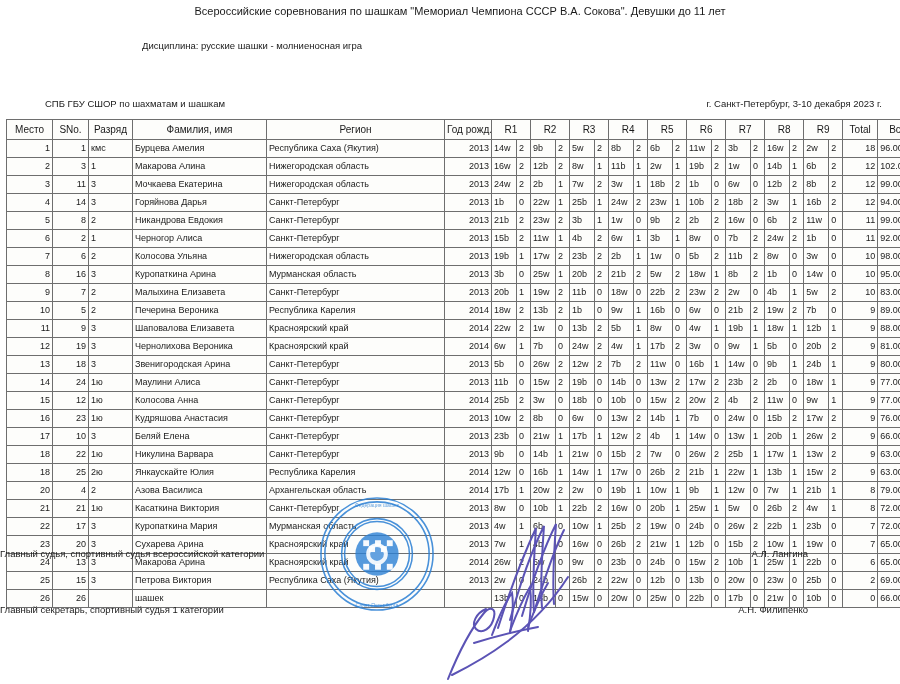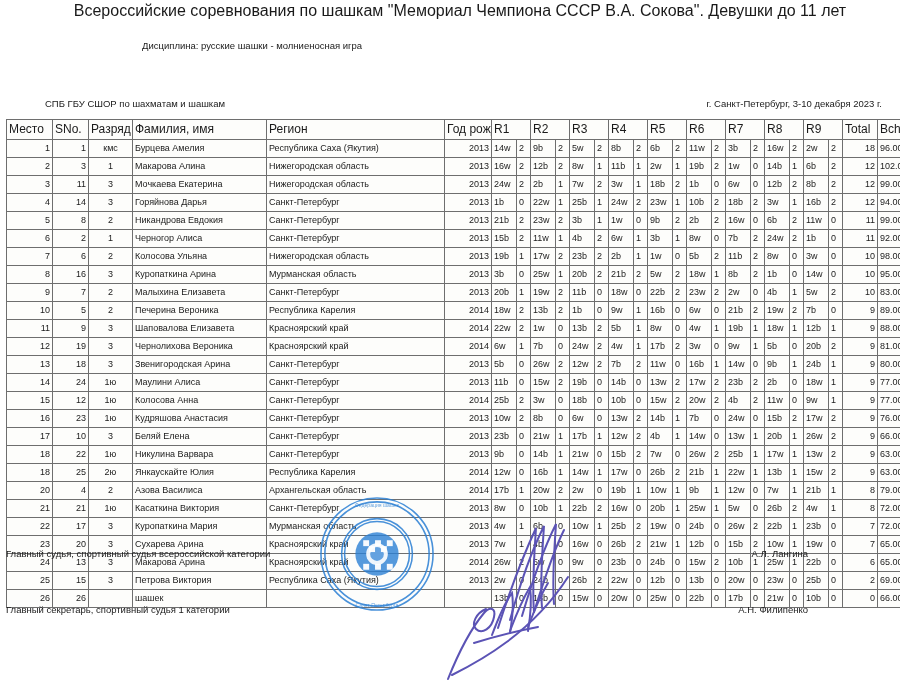--- a/index.html
+++ b/index.html
@@ -16,21 +16,21 @@
     color: #1a1a1a;
     overflow: hidden;
   }
 
   
   .doc-header {
     padding: 4px 12px 0 12px;
   }
   .title-line {
     text-align: center;
-    font-size: 16px;
+    font-size: 11px;
     line-height: 14px;
     padding-left: 20px;
   }
   .discipline-line {
     font-size: 9.5px;
     line-height: 14px;
     padding-left: 130px;
     margin-top: 21px;
   }
   .org-row {
@@ -60,28 +60,28 @@
     height: 17px;
     line-height: 17px;
     overflow: hidden;
     white-space: nowrap;
     font-weight: normal;
     background: #fdfdfb;
   }
   table.results thead th {
     height: 19px;
     line-height: 19px;
-    text-align: left;
-    font-size: 12px;
+    text-align: center;
+    font-size: 10px;
   }
   th.num-h { text-align: right; }
   th.ctr-h { text-align: center; }
 
   td.num { text-align: right; }
-  td.ctr { text-align: center; }
+  td.ctr { }
   td.txt { text-align: left; }
   td.opp { text-align: left; padding-left: 2px; }
   td.pts { text-align: left; padding-left: 2px; }
 
   col.c-place { width: 46px; }
   col.c-sno   { width: 36px; }
   col.c-rank  { width: 44px; }
   col.c-name  { width: 134px; }
   col.c-region{ width: 178px; }
   col.c-year  { width: 47px; }
@@ -94,21 +94,21 @@
   .sig-block {
     position: absolute;
     left: 0;
     top: 548px;
     width: 900px;
   }
   .sig-row {
     display: flex;
     justify-content: space-between;
     font-size: 9.5px;
-    padding: 0 12px 0 6px;
+    padding: 0 12px 0 0;
     height: 56px;
   }
   .sig-role { white-space: nowrap; }
   .sig-name { white-space: nowrap; padding-right: 80px; }
 
   
   .stamp {
     position: absolute;
     left: 318px;
     top: 495px;

